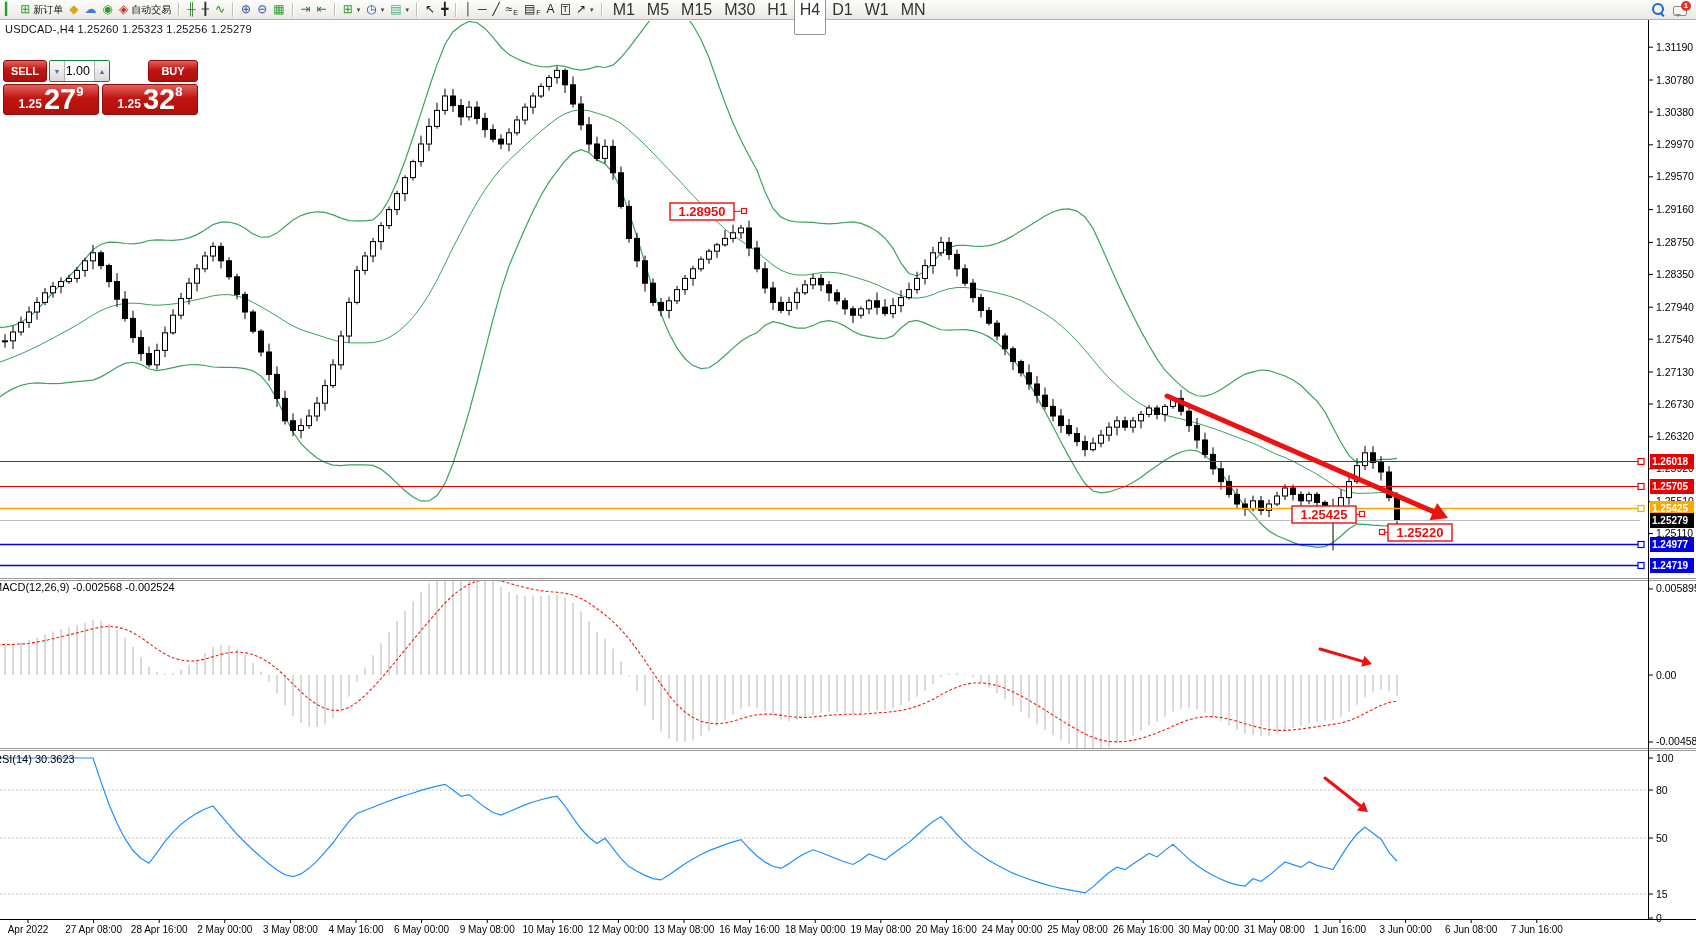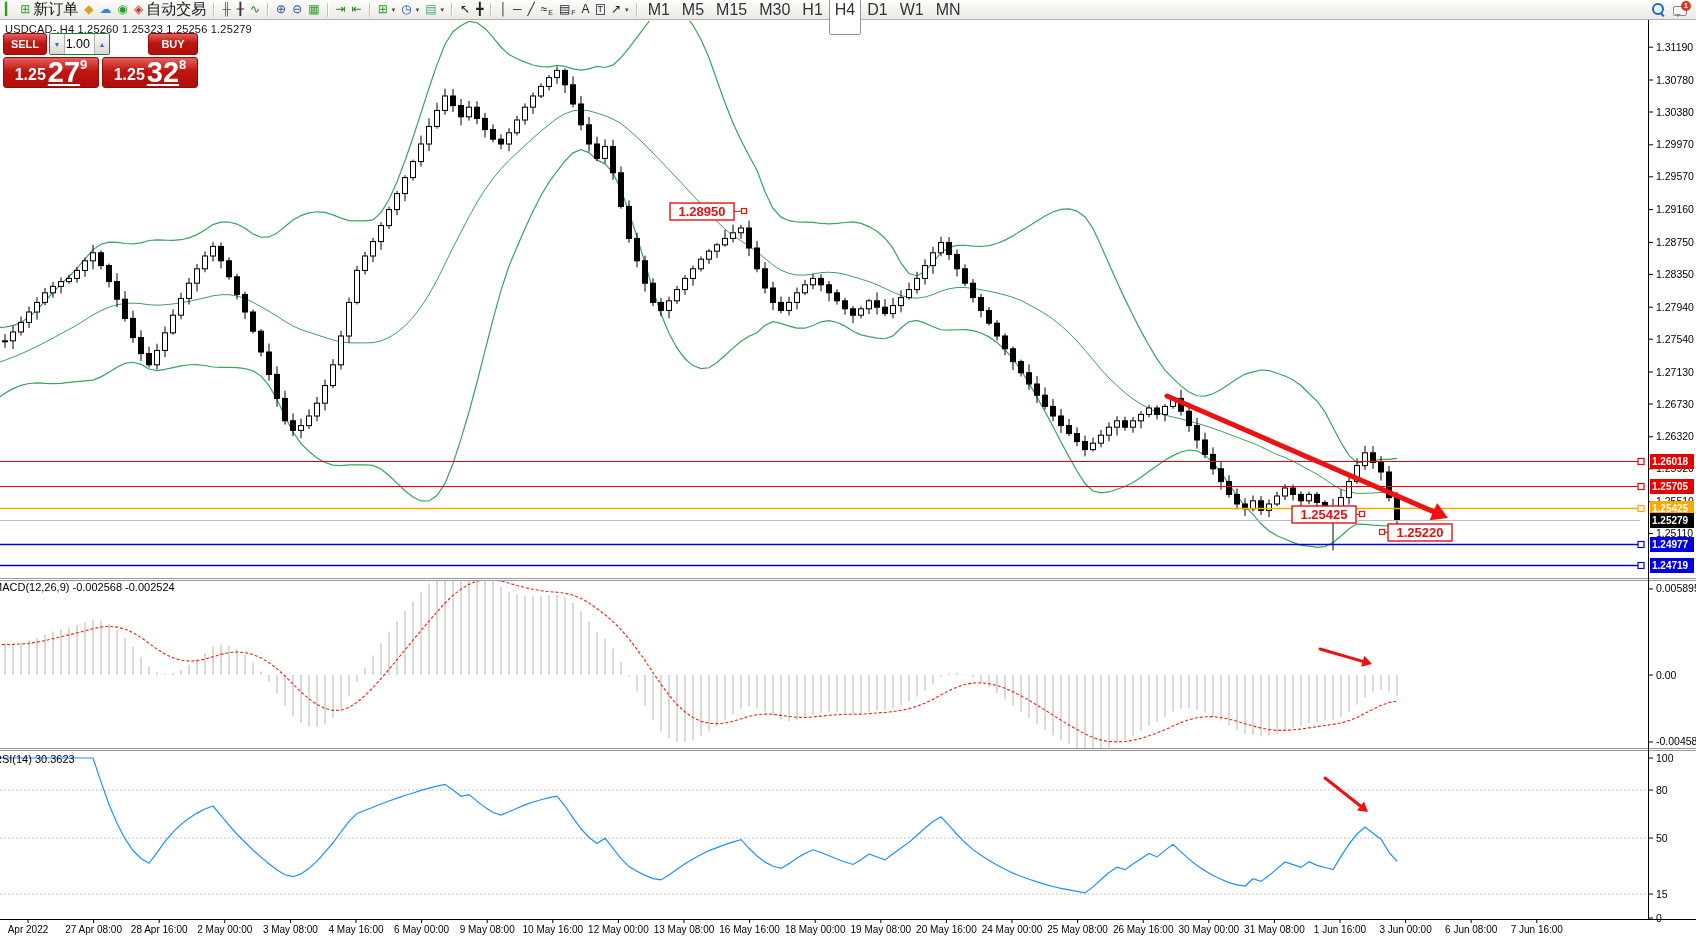--- a/index.html
+++ b/index.html
@@ -12,56 +12,56 @@
   .toolbar{
     position:absolute;left:0;top:0;width:1696px;height:20px;
     background:linear-gradient(#fdfdfc,#ece9e4);
     border-bottom:1px solid #b5b1aa;
     display:flex;align-items:center;padding:0 2px;box-sizing:border-box;
     font-size:12px;z-index:30;white-space:nowrap;
   }
   .tb-btn{height:17px;display:inline-flex;align-items:center;gap:3px;
     padding:0 3px;border-radius:2px;color:#222;cursor:default;}
   .tb-btn .g{font-size:12px;line-height:17px;}
-  .tb-btn .lbl{font-size:15px;color:#111;}
+  .tb-btn .lbl{font-size:10px;color:#111;}
   .tb-btn .sub{font-size:7px;margin-left:-2px;align-self:flex-end;line-height:10px;}
   .tb-btn .caret{font-size:7px;color:#444;margin-left:1px;}
   .tb-btn .boxed{border:1px solid #555;font-size:9px;line-height:9px;padding:0 1px;}
   .tb-sep{width:1px;height:14px;background:#c4c0ba;border-right:1px solid #fff;margin:0 4px;}
   .tf-btn{font-size:16px;color:#333;padding:16px 5px;height:16px;line-height:16px;border:1px solid transparent;border-radius:2px;}
   .tf-btn.active{background:#fff;border:1px solid #9a968f;}
   .tb-right{margin-left:auto;display:flex;align-items:center;gap:8px;padding-right:6px;}
   .magnifier{position:relative;width:13px;height:13px;}
   .magnifier .lens{position:absolute;left:0;top:0;width:8px;height:8px;border:2px solid #1868c8;border-radius:50%;}
   .magnifier .handle{position:absolute;left:9px;top:9px;width:5px;height:2px;background:#1868c8;transform:rotate(45deg);transform-origin:0 0;}
   .chat{position:relative;width:15px;height:12px;}
   .chat .bubble{position:absolute;left:0;top:2px;width:12px;height:8px;background:#f5f5f5;border:1px solid #8a8a8a;border-radius:2px;}
   .chat .tail{position:absolute;left:2px;top:10px;width:0;height:0;border:3px solid transparent;border-top-color:#8a8a8a;}
   .chat .badge{position:absolute;right:-3px;top:-3px;min-width:10px;height:10px;background:#e03424;color:#fff;
     border-radius:50%;font-size:8px;line-height:10px;text-align:center;font-weight:bold;}
   
   .symbol-bar{position:absolute;left:5px;top:23px;font-size:11px;color:#111;z-index:20;letter-spacing:0.2px;}
   
-  .trade-panel{position:absolute;left:3px;top:33px;width:195px;z-index:20;}
+  .trade-panel{position:absolute;left:3px;top:60px;width:195px;z-index:20;}
   .tp-row1{display:flex;height:22px;gap:2px;}
   .btn-red{background:linear-gradient(#e4605c,#c01510 45%,#b10e0a);border:1px solid #8f0d0a;border-radius:3px;
     color:#fff;font-weight:bold;font-size:11px;display:flex;align-items:center;justify-content:center;}
   .sell-btn{width:42px;}
   .buy-btn{width:48px;margin-left:36px;}
   .vol-box{flex:1;display:flex;background:#fff;border:1px solid #15803d;border-radius:2px;overflow:hidden;}
   .vol-arrow{width:14px;background:linear-gradient(#fbfbfb,#dcd9d4);border-left:1px solid #b5b1aa;border-right:1px solid #b5b1aa;
     color:#3a6bc4;font-size:7px;display:flex;align-items:center;justify-content:center;}
   .vol-arrow.down{border-left:none;}
   .vol-arrow.up{border-right:none;}
   .vol-input{flex:1;font-size:12.5px;color:#000;display:flex;align-items:center;justify-content:flex-end;padding-right:4px;}
   .tp-row2{display:flex;gap:3px;margin-top:2px;height:31px;}
   .price-box{flex:1;display:flex;align-items:flex-end;justify-content:center;padding-bottom:2px;
     background:linear-gradient(#e4605c,#c01510 45%,#b10e0a);border:1px solid #8f0d0a;border-radius:3px;color:#fff;}
-  .p-small{font-size:16px;font-weight:bold;margin-right:2px;margin-bottom:2px;line-height:1;}
-  .p-big{font-size:29px;font-weight:bold;line-height:0.82;text-decoration:underline;}
+  .p-small{font-size:12px;font-weight:bold;margin-right:2px;margin-bottom:2px;line-height:1;}
+  .p-big{font-size:29px;font-weight:bold;line-height:0.82;}
   .p-sup{font-size:13px;font-weight:bold;align-self:flex-start;margin-top:0px;line-height:1;}
   
   #chart-svg{position:absolute;left:0;top:0;z-index:1;}
   text{font-family:"Liberation Sans",sans-serif;}
 </style>
 </head>
 <body>
 
 <svg id="chart-svg" width="1696" height="939">
     <defs>

